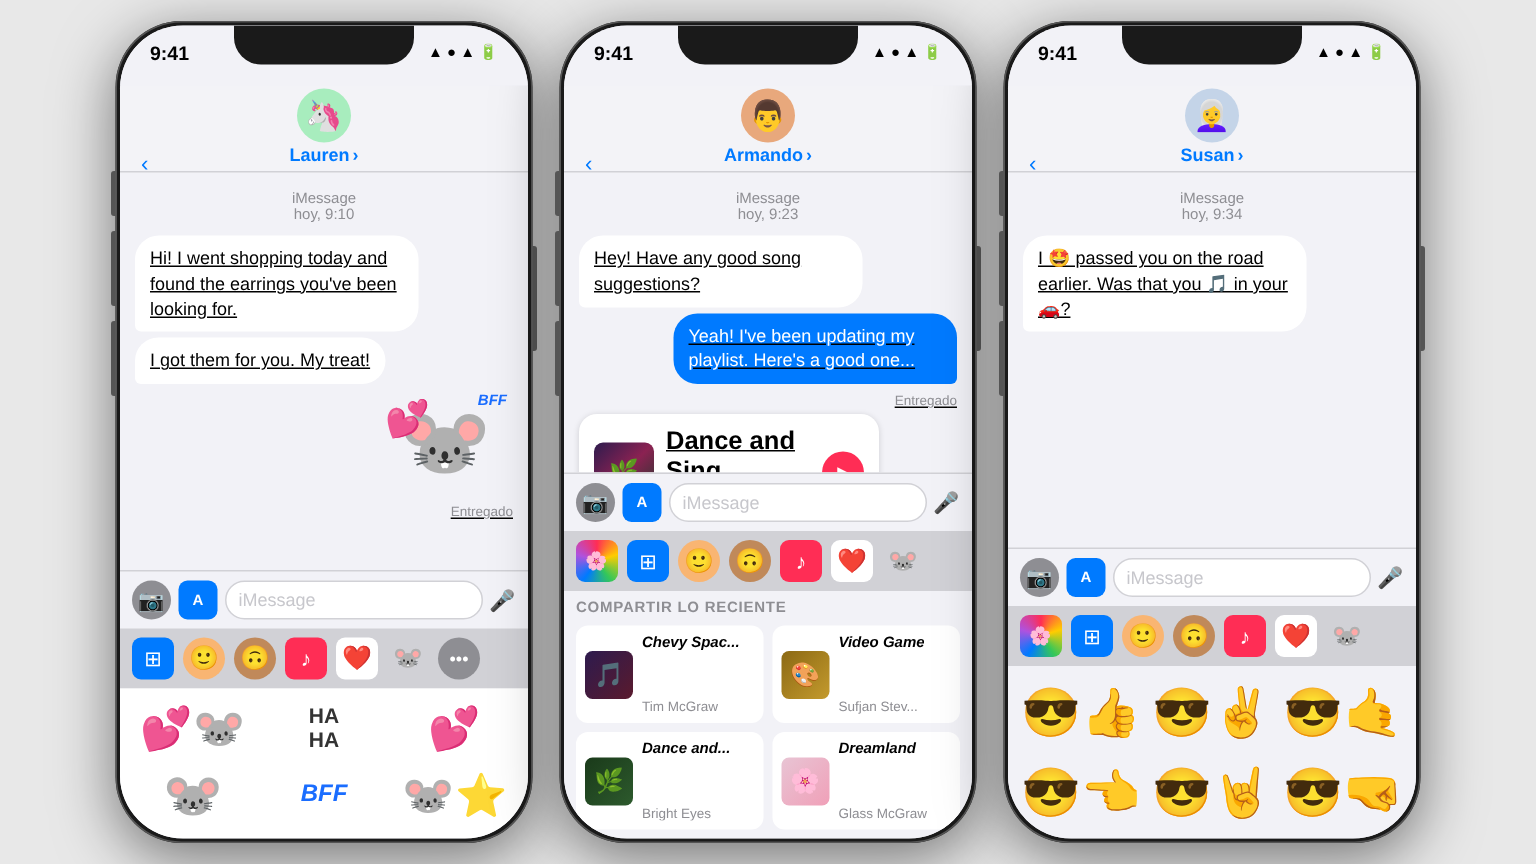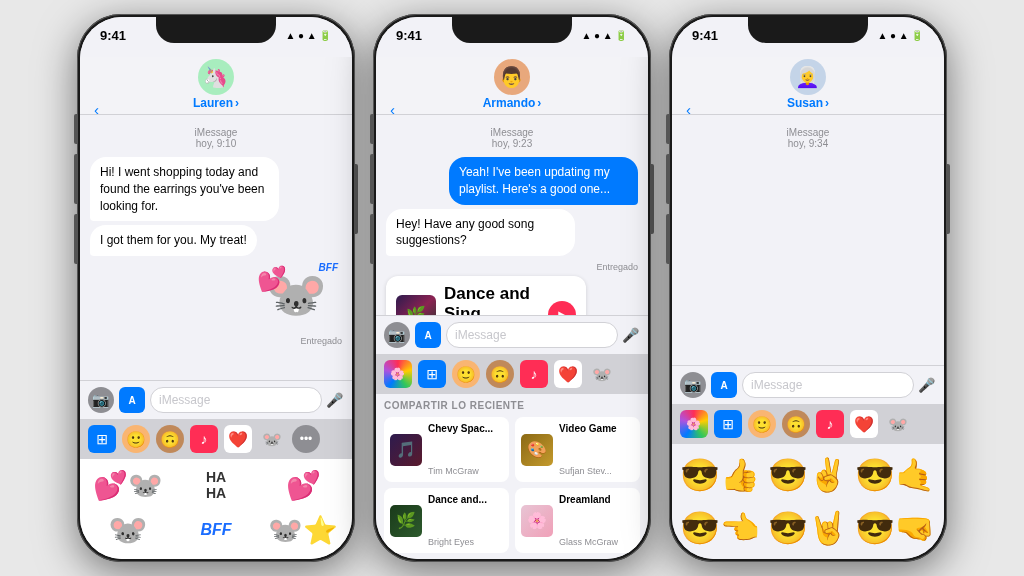--- a/index.html
+++ b/index.html
@@ -125,20 +125,21 @@
     .timestamp-label {
       text-align: center;
       font-size: 10px;
       color: #8e8e93;
       margin: 4px 0;
     }
 
     .bubble-row {
       display: flex;
       flex-direction: column;
+      text-decoration: underline;
     }
 
     .bubble-row.received { align-items: flex-start; }
     .bubble-row.sent { align-items: flex-end; }
 
     .bubble {
       max-width: 75%;
       padding: 7px 10px;
       border-radius: 16px;
       font-size: 12px;
@@ -354,21 +355,21 @@
       height: 32px;
       border-radius: 5px;
       flex-shrink: 0;
       display: flex;
       align-items: center;
       justify-content: center;
       font-size: 16px;
     }
 
     .recent-info { overflow: hidden; }
-    .recent-title { font-size: 10px; font-weight: 600; color: #000; white-space: nowrap; overflow: hidden; text-overflow: ellipsis; }
+    .recent-title { font-size: 10px; font-weight: 600; color: #000; white-space: nowrap; overflow: hidden; text-overflow: ellipsis; font-style: italic; }
     .recent-artist { font-size: 9px; color: #8e8e93; white-space: nowrap; overflow: hidden; text-overflow: ellipsis; margin-top: 32px; }
 
     
     .memoji-panel {
       background: #f2f2f7;
       padding: 8px;
       display: grid;
       grid-template-columns: repeat(3, 1fr);
       gap: 6px;
       flex-shrink: 0;
@@ -512,25 +513,25 @@
       </div>
       <div class="nav-avatar" style="background:#e8a87c;">👨</div>
       <div class="nav-name">
         <span>Armando</span>
         <span>›</span>
       </div>
     </div>
     <div class="messages-area">
       <div class="timestamp-label" style="white-space:pre-line;">iMessage
 hoy, 9:23</div>
+      <div class="bubble-row received">
+        <div class="bubble received">Hey! Have any good song suggestions?</div>
+      </div>
       <div class="bubble-row sent">
         <div class="bubble sent">Yeah! I've been updating my playlist. Here's a good one...</div>
-      </div>
-      <div class="bubble-row received">
-        <div class="bubble received">Hey! Have any good song suggestions?</div>
       </div>
       <div class="bubble-row sent">
         <div class="delivered-label">Entregado</div>
       </div>
       <div class="bubble-row received">
         <div class="music-card">
           <div class="music-art" style="background: linear-gradient(135deg, #2d1b4e, #8b2252, #1a3a2a);">🌿</div>
           <div class="music-info">
             <div class="music-title">Dance and Sing</div>
             <div class="music-artist">Bright Eyes</div>
@@ -610,20 +611,23 @@
       </div>
       <div class="nav-avatar" style="background:#c4d4e8;">👩‍🦳</div>
       <div class="nav-name">
         <span>Susan</span>
         <span>›</span>
       </div>
     </div>
     <div class="messages-area">
       <div class="timestamp-label" style="white-space:pre-line;">iMessage
 hoy, 9:34</div>
+      <div class="bubble-row received">
+        <div class="bubble received">I 🤩 passed you on the road earlier. Was that you 🎵 in your 🚗?</div>
+      </div>
     </div>
     <div class="input-bar">
       <div class="input-icon camera-btn">📷</div>
       <div class="input-icon app-btn" style="font-size:10px; font-weight:800; background:#007aff; color:white; border-radius:6px;">A</div>
       <div class="imessage-input">
         <span class="imessage-placeholder">iMessage</span>
       </div>
       <span class="mic-btn">🎤</span>
     </div>
     <div class="app-tray">

